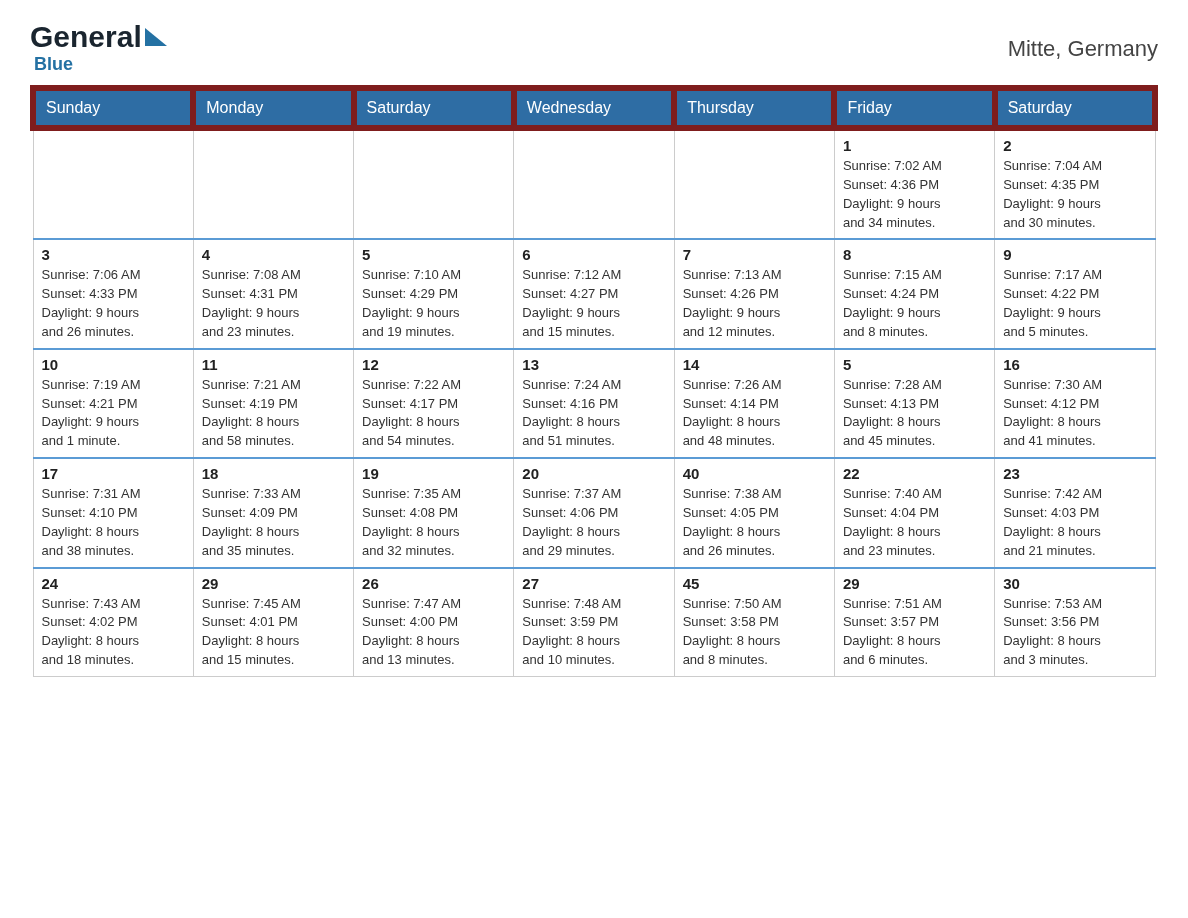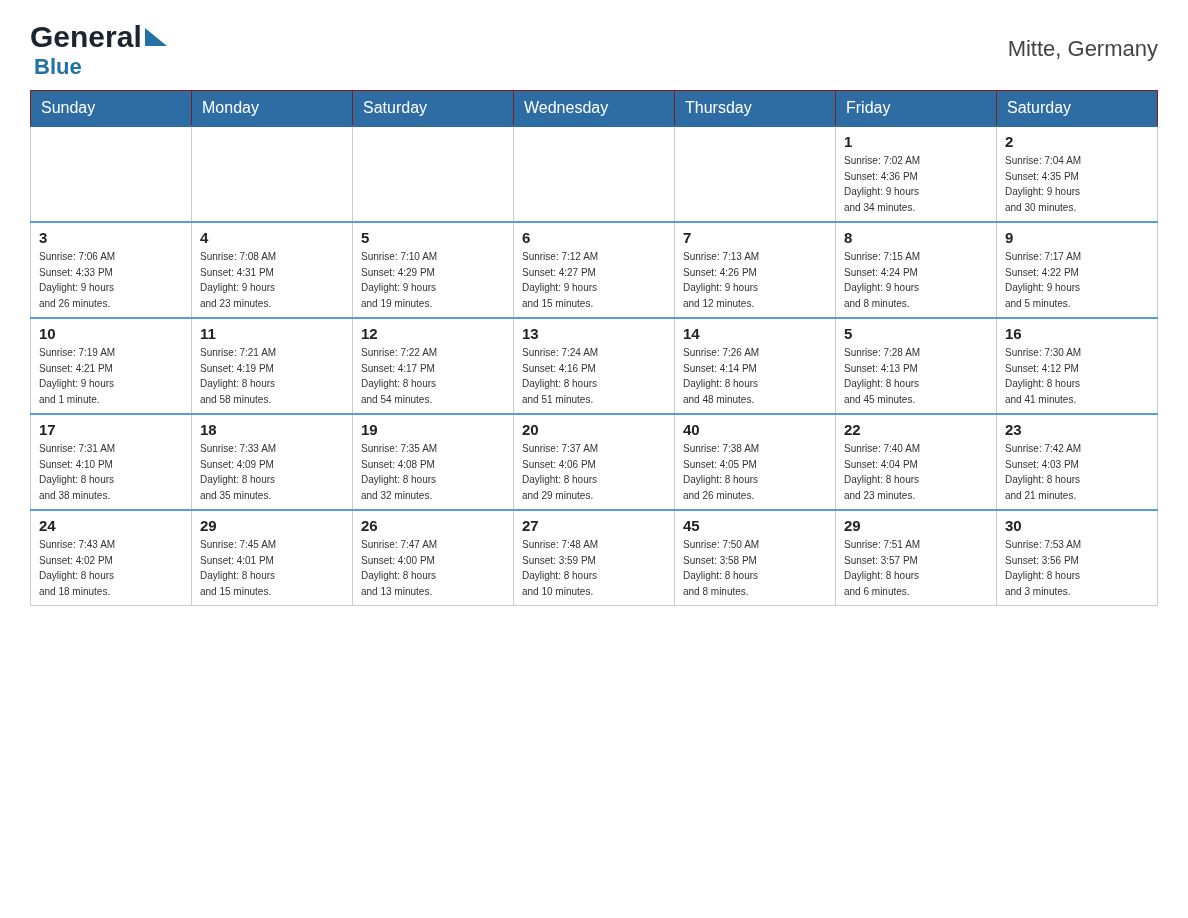--- a/index.html
+++ b/index.html
@@ -41,21 +41,21 @@
       border-collapse: collapse;
       margin-top: 10px;
     }
     .calendar th {
       background-color: #2e6da4;
       color: #fff;
       padding: 8px 10px;
       text-align: left;
       font-size: 16px;
       font-weight: normal;
-      border: 1px solid #7f1d1d;
+      border: 6px solid #7f1d1d;
     }
     .calendar td {
       vertical-align: top;
       padding: 6px 8px;
       border: 1px solid #ccc;
       width: 14.28%;
       min-height: 90px;
       font-size: 12.5px;
       color: #333;
       background: #fff;
@@ -67,21 +67,21 @@
       border-top: 2px solid #5b9bd5;
     }
     .day-number {
       font-size: 15px;
       font-weight: bold;
       color: #222;
       display: block;
       margin-bottom: 3px;
     }
     .day-info {
-      font-size: 10px;
+      font-size: 13px;
       color: #333;
       line-height: 1.45;
     }
     .empty-cell {
       background: #f9f9f9;
     }
     .logo-text-general {
       font-size: 30px;
       font-weight: bold;
       color: #1a252f;
@@ -98,21 +98,21 @@
       vertical-align: middle;
     }
     .logo-row1 {
       display: flex;
       align-items: center;
     }
     .logo-row2 {
       margin-left: 4px;
     }
     .logo-text-blue {
-      font-size: 22px;
+      font-size: 18px;
       font-weight: bold;
       color: #2471a3;
     }
   </style>
 </head>
 <body>
 
 <div class="header">
   <div class="logo">
     <div class="logo-row1">

